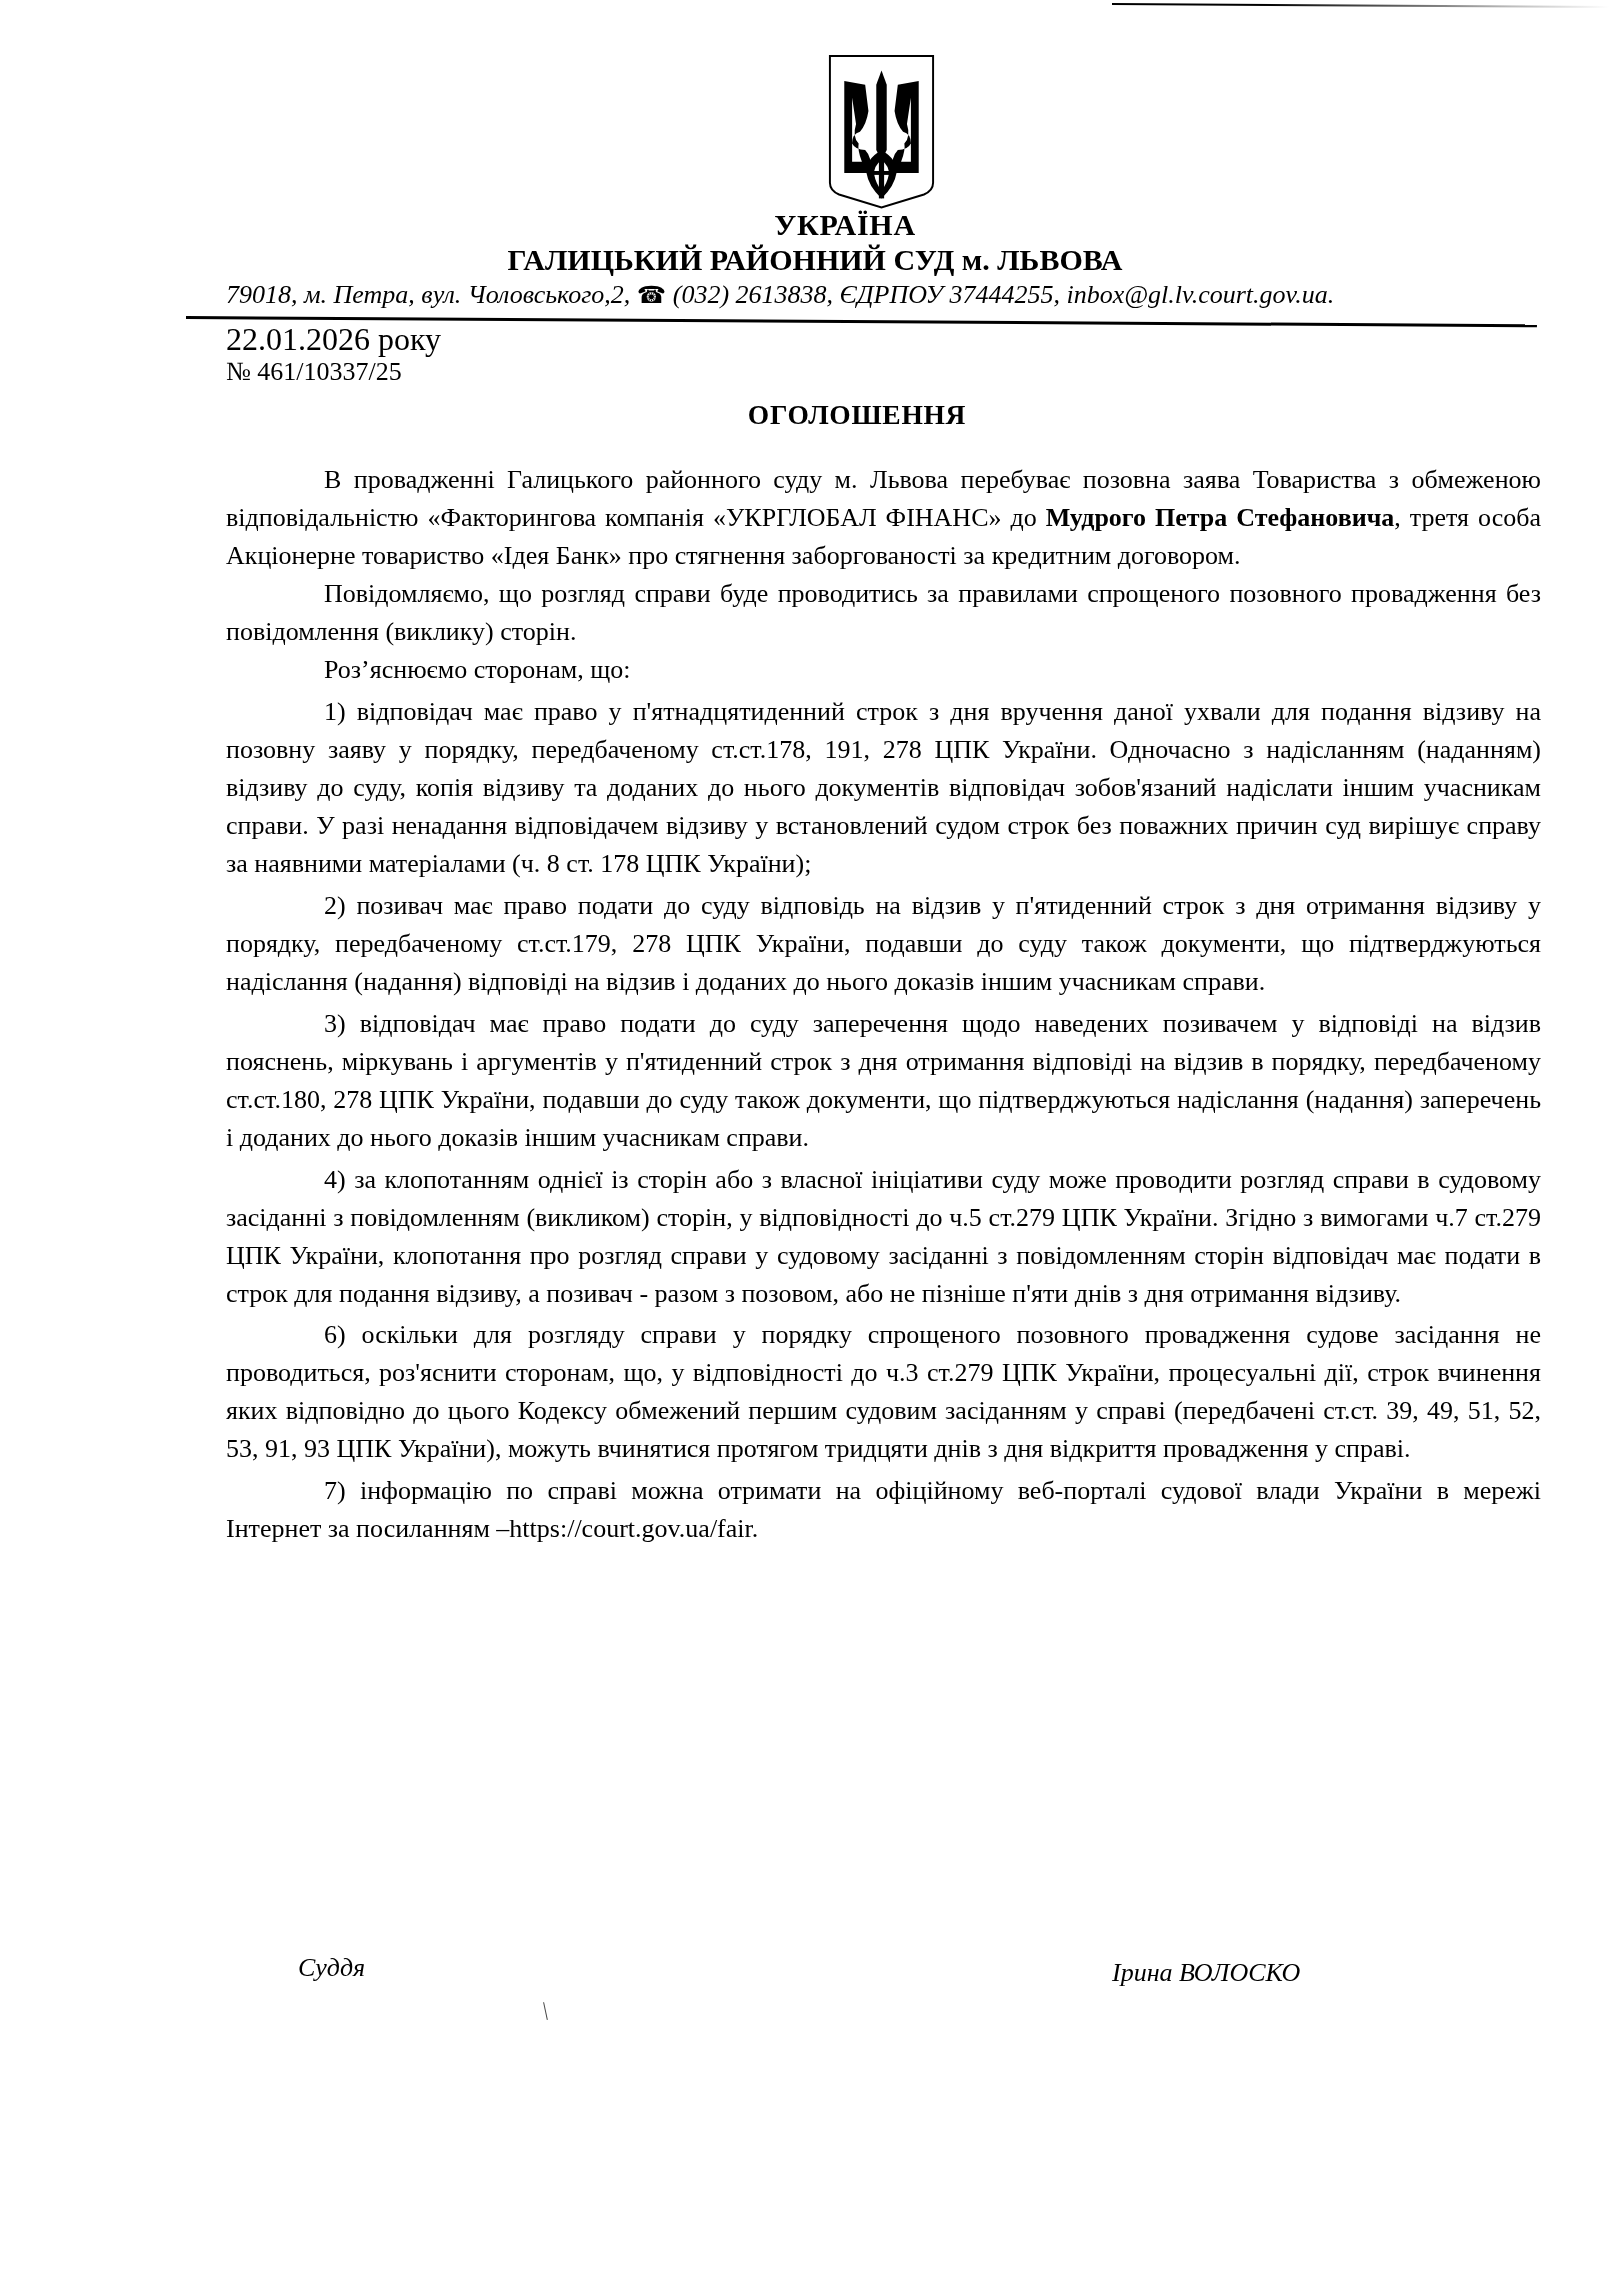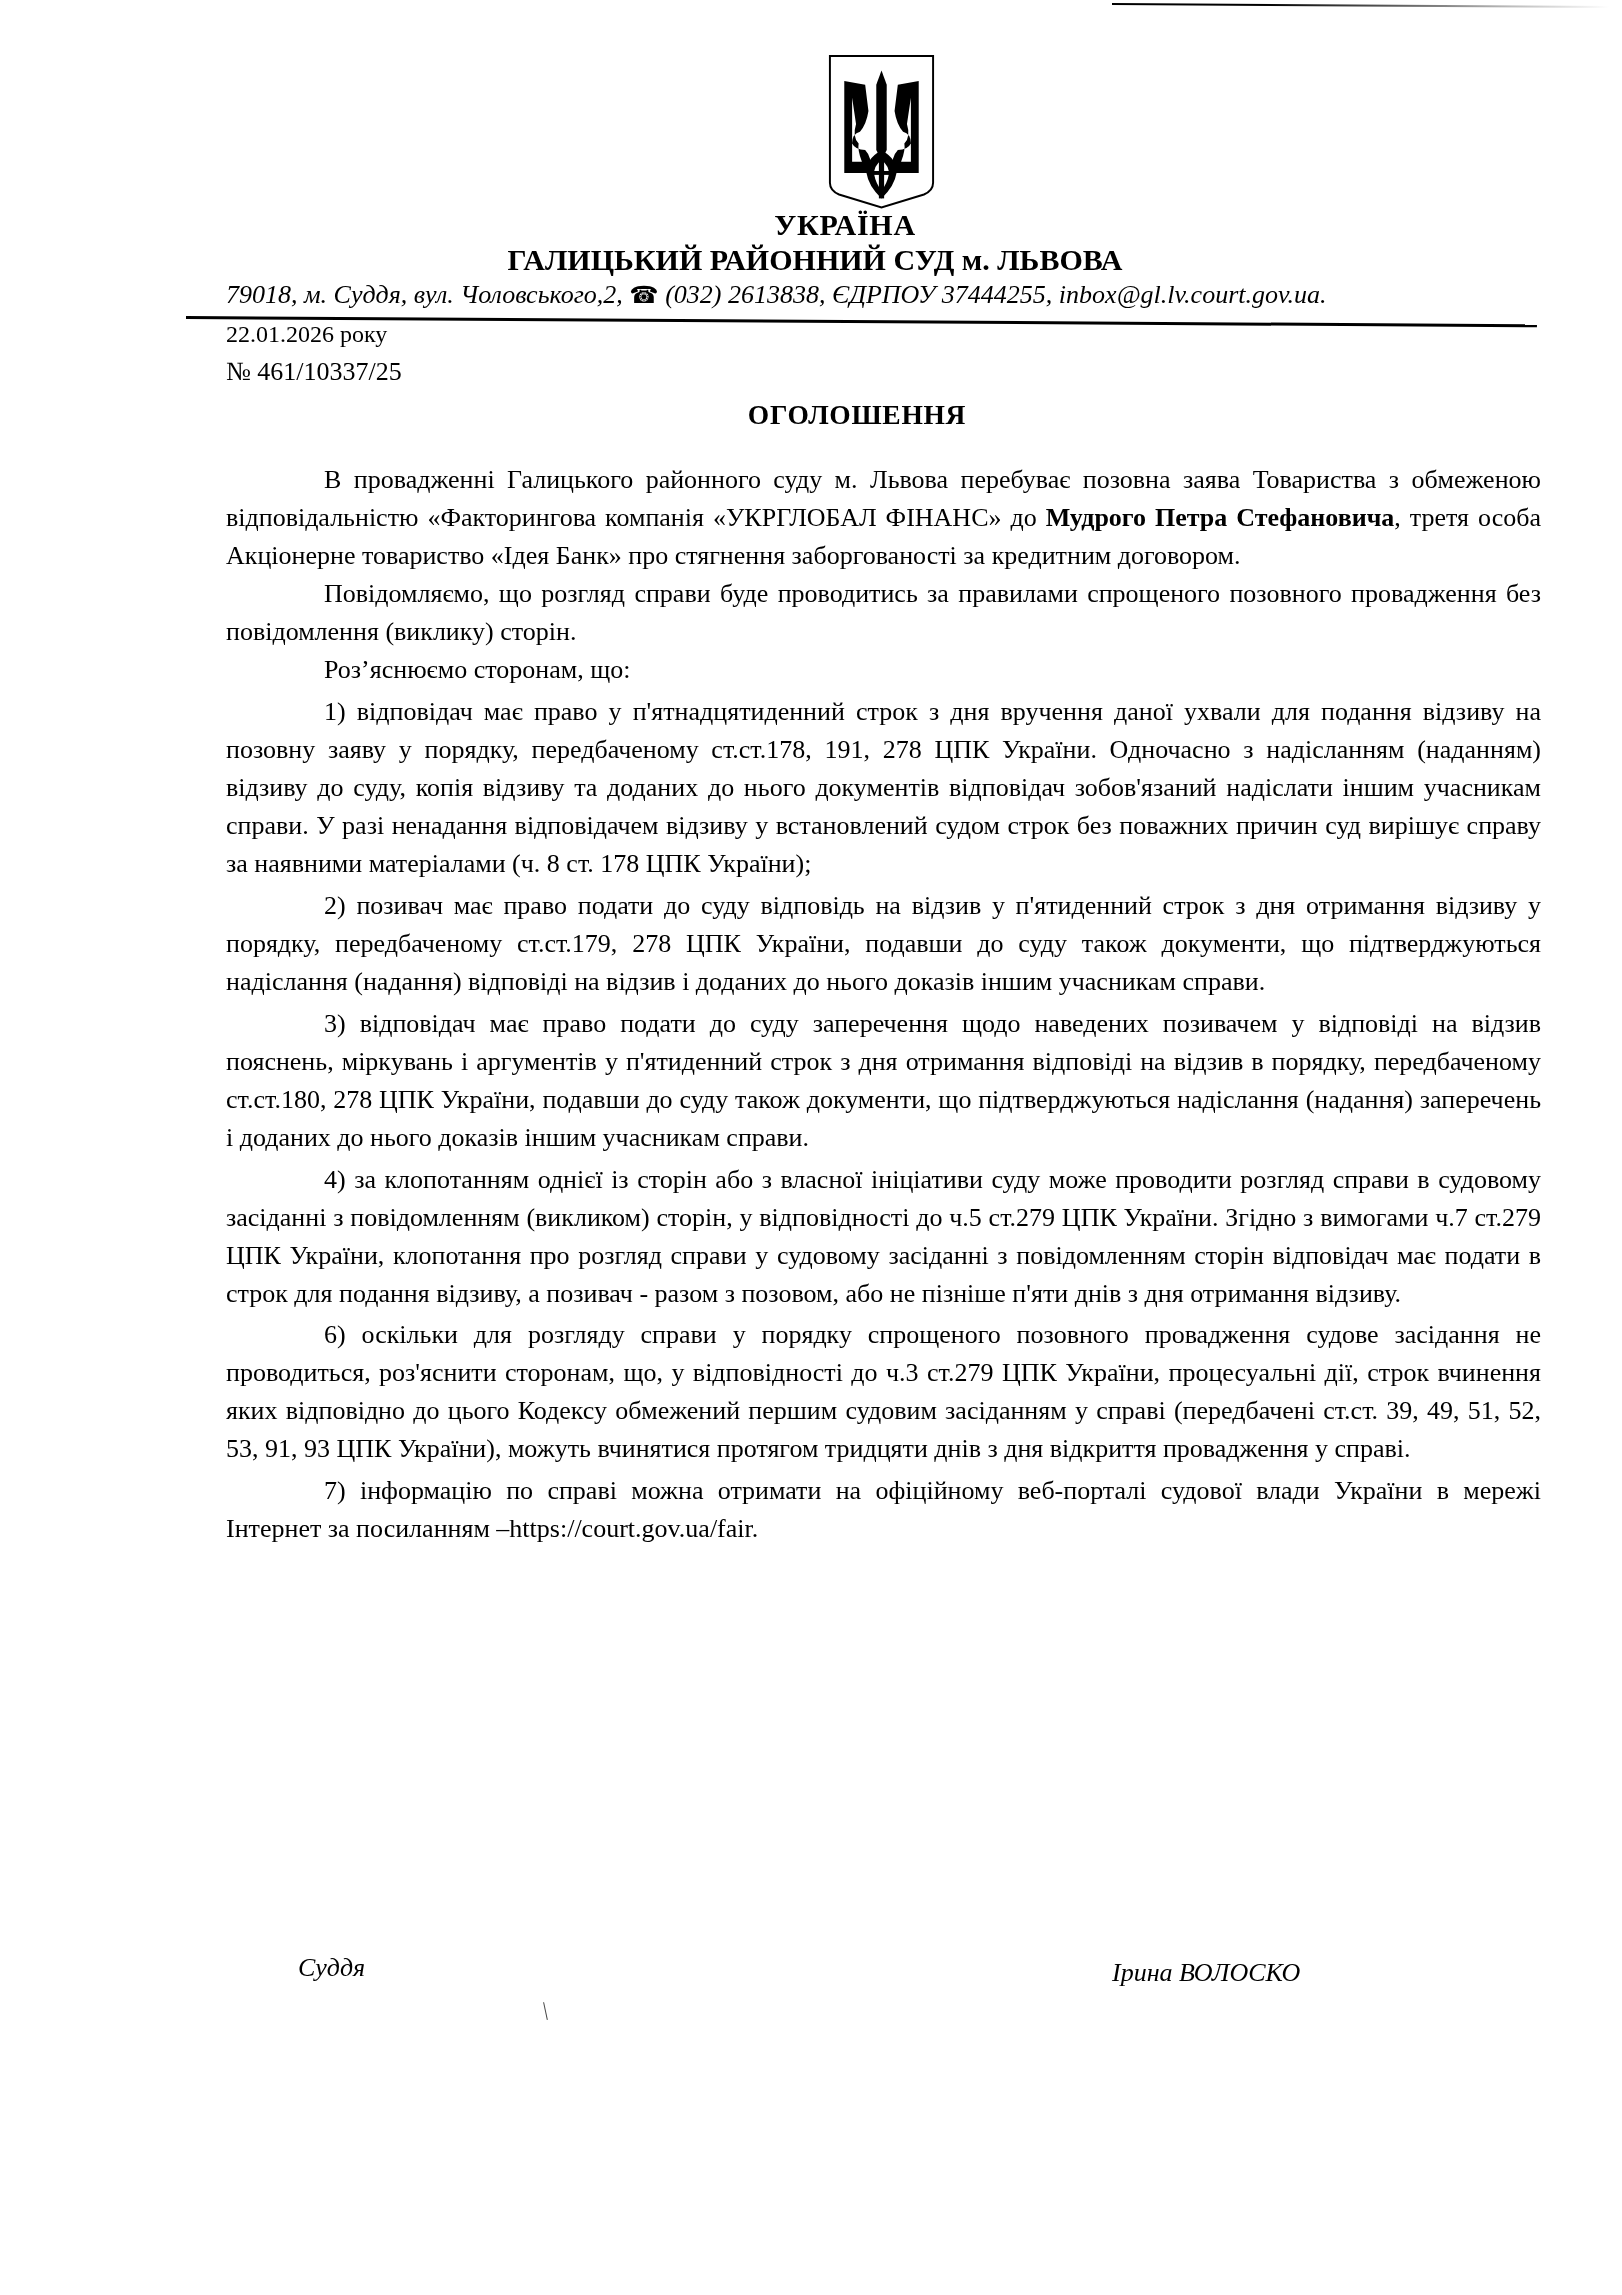--- a/index.html
+++ b/index.html
@@ -25,21 +25,21 @@
     }
     .hdr-address {
       position: absolute; left: 226px; top: 280px; font-style: italic; font-size: 26px; white-space: nowrap;
       letter-spacing: 0px;
     }
     .hdr-address .phone { font-style: normal; font-size: 23.6px; }
     .hdr-rule {
       position: absolute; left: 186px; top: 316px; width: 1351px; height: 3.3px; background: #000;
       transform: rotate(0.35deg); transform-origin: left center;
     }
-    .meta-date { position: absolute; left: 226px; top: 321px; font-size: 24px; }
+    .meta-date { position: absolute; left: 226px; top: 321px; font-size: 32px; }
     .meta-number { position: absolute; left: 226px; top: 357px; font-size: 26px; }
     .title {
       position: absolute; left: 0; width: 1622px; top: 399px; text-align: center;
       font-weight: bold; font-size: 27.5px; padding-left: 92px; box-sizing: border-box; letter-spacing: 0.7px;
     }
     .body {
       position: absolute; left: 226px; top: 461px; width: 1315px;
       font-size: 26px; line-height: 38px; text-align: justify;
     }
     .body p { margin: 0; }
@@ -67,21 +67,21 @@
     <path d="M142 44 L142 185 L100 185 Q100 160 110 150 Q125 150 130 140 Q130 125 118 122 Q108 110 105 90 L110 50 Z M130 70 L130 168 L115 168 Q122 150 120 140 Q130 130 124 110 Z" fill="#000" fill-rule="evenodd"></path>
     <path d="M85 150 Q60 165 62 185 Q65 205 85 224 Q105 205 108 185 Q110 165 85 150 Z M85 165 Q72 175 74 188 Q76 200 85 212 Q94 200 96 188 Q98 175 85 165 Z" fill="#000" fill-rule="evenodd"></path>
     <rect x="81" y="160" width="8" height="64" fill="#000"></rect>
     <rect x="66" y="182" width="38" height="6" fill="#000"></rect>
   </svg>
 </div>
 
 <div class="hdr-country">УКРАЇНА</div>
 <div class="hdr-court">ГАЛИЦЬКИЙ РАЙОННИЙ СУД м. ЛЬВОВА</div>
 <div class="hdr-address">
-  <span>79018,  м. Суддя,  вул. Чоловського,2, </span><span class="phone">☎</span><span> (032) 2613838,  ЄДРПОУ 37444255,  inbox@gl.lv.court.gov.ua.</span>
+  <span>79018,  м. Петра,  вул. Чоловського,2, </span><span class="phone">☎</span><span> (032) 2613838,  ЄДРПОУ 37444255,  inbox@gl.lv.court.gov.ua.</span>
 </div>
 <div class="hdr-rule"></div>
 
 <div class="meta-date">22.01.2026 року</div>
 <div class="meta-number">№ 461/10337/25</div>
 
 <div class="title">ОГОЛОШЕННЯ</div>
 
 <div class="body">
   <p class="indent"><span>В  провадженні  Галицького районного суду м. Львова перебуває позовна заява Товариства з обмеженою відповідальністю «Факторингова компанія «УКРГЛОБАЛ ФІНАНС» до </span><b>Мудрого Петра Стефановича</b><span>, третя особа Акціонерне товариство «Ідея Банк» про стягнення заборгованості за кредитним договором.</span></p>

